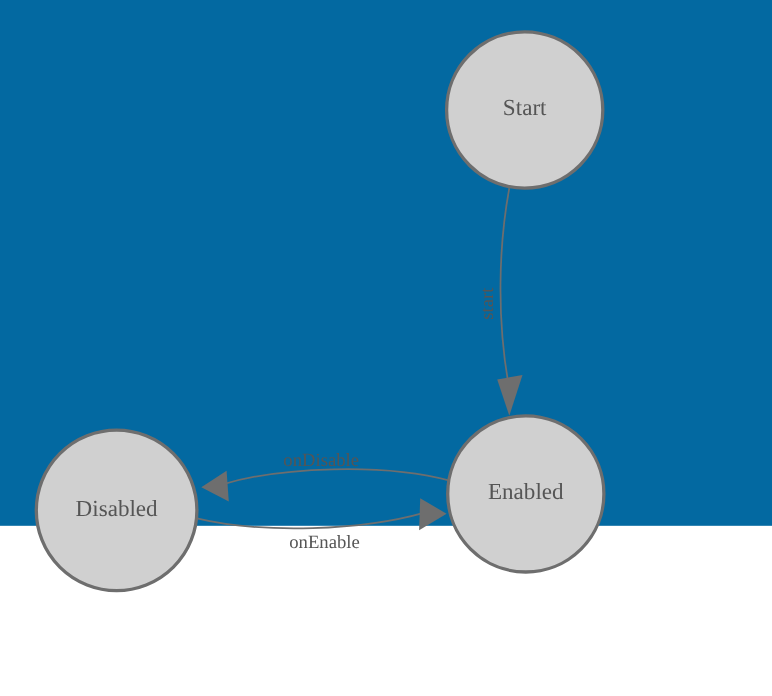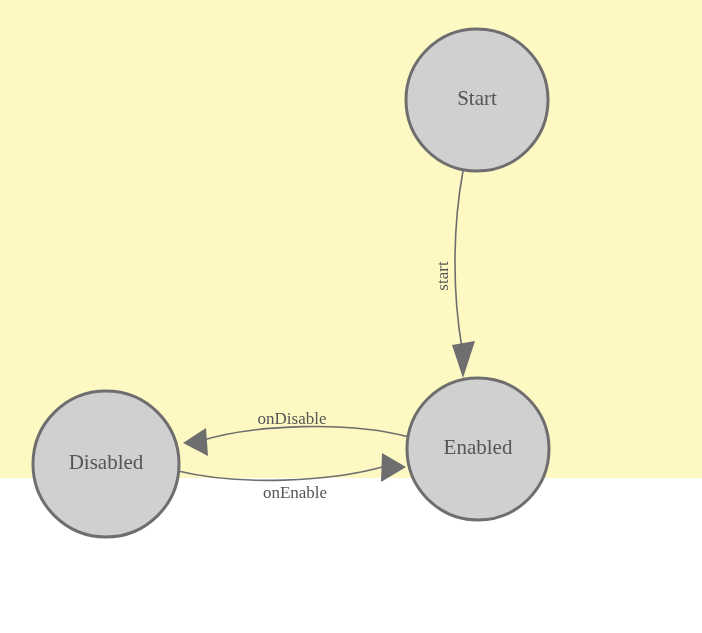--- a/index.html
+++ b/index.html
@@ -10,21 +10,21 @@
   body {
     width: 702px;
     height: 633px;
     overflow: hidden;
     font-family: "Liberation Serif", "DejaVu Serif", serif;
   }
   #diagram-canvas {
     position: relative;
     width: 702px;
     height: 478px;
-    background: #fef9c3;
+    background: #0369a1;
   }
   svg.diagram-svg {
     position: absolute;
     top: 0;
     left: 0;
     width: 702px;
     height: 633px;
     display: block;
   }
   .node-shape {

